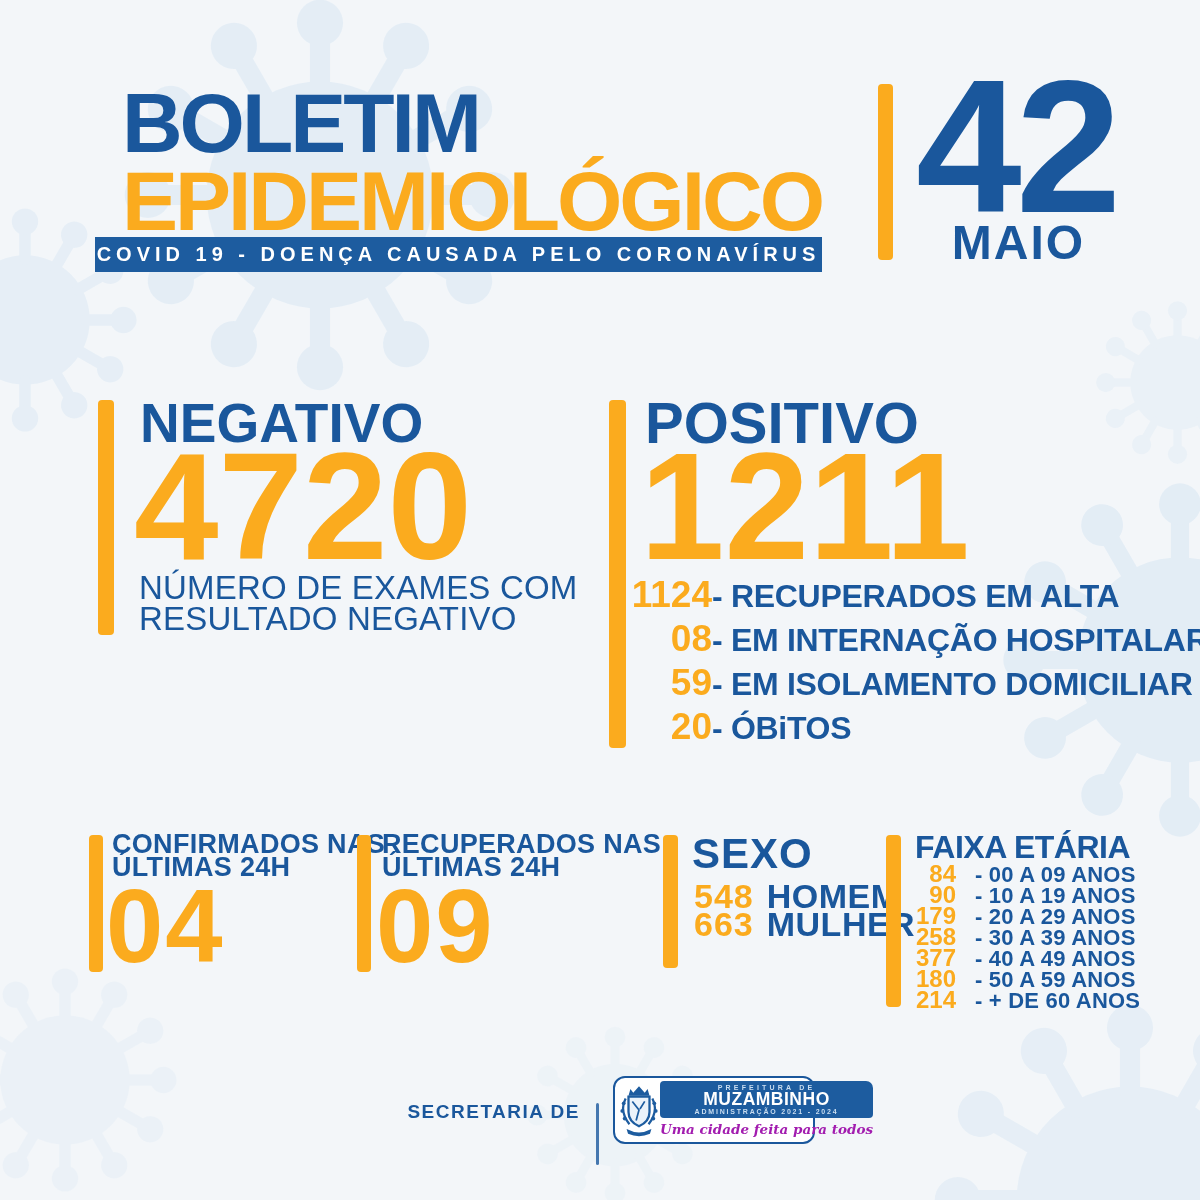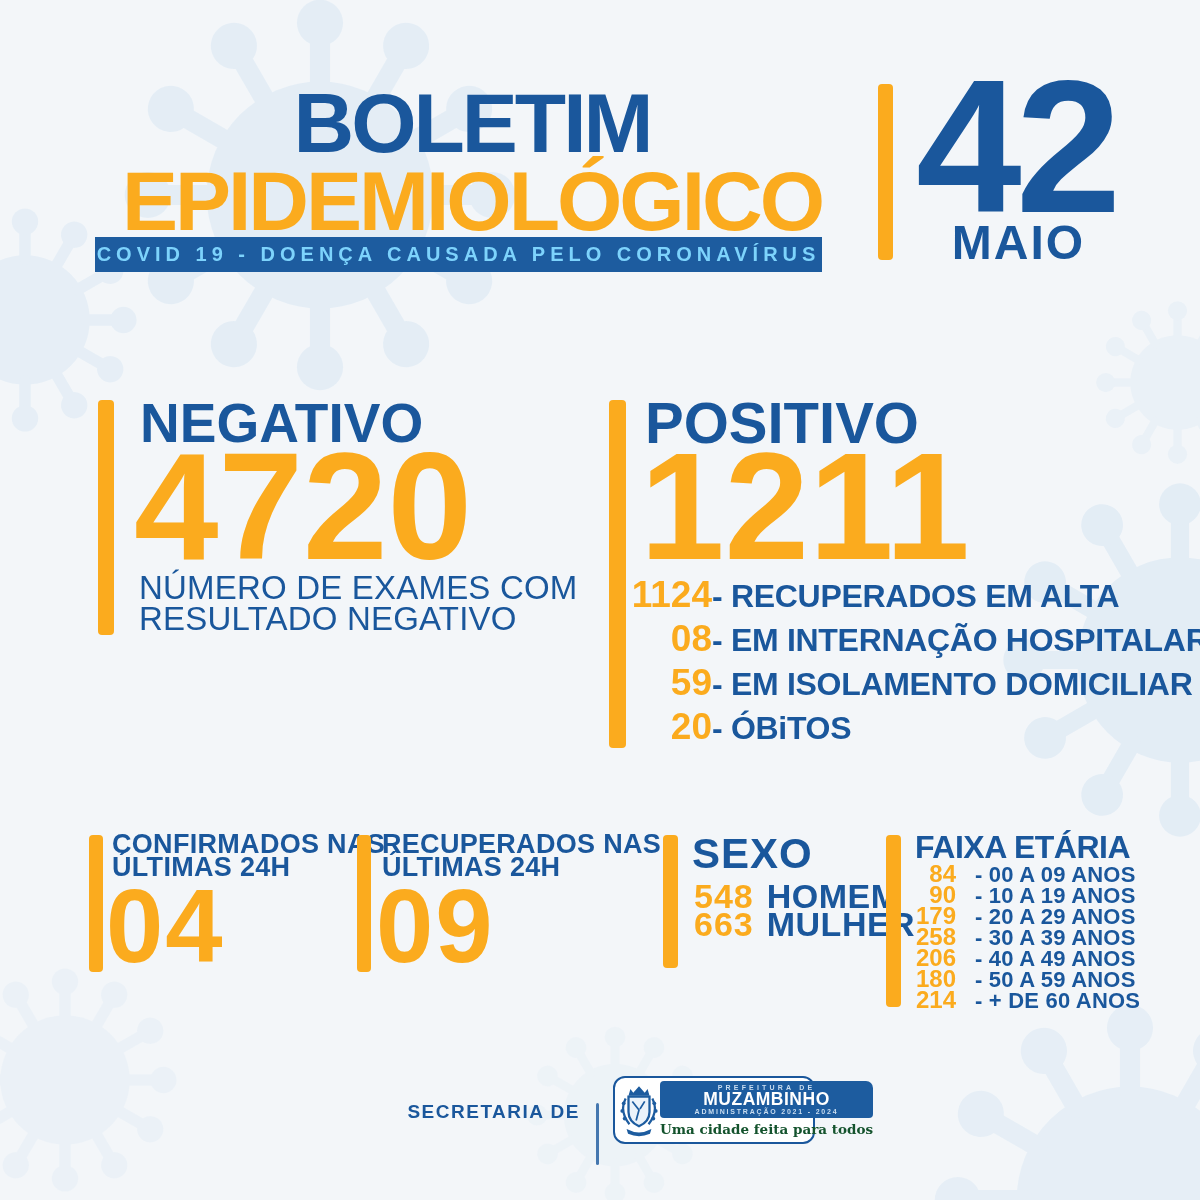--- a/index.html
+++ b/index.html
@@ -18,29 +18,29 @@
   .v1 { left:110px; top:-15px;  width:420px; height:420px; opacity:.50; }
   .v2 { left:-95px; top:200px;  width:240px; height:240px; opacity:.45; }
   .v3 { left:990px; top:470px;  width:380px; height:380px; opacity:.55; }
   .v4 { left:920px; top:990px;  width:420px; height:420px; opacity:.45; }
   .v5 { left:-55px; top:960px;  width:240px; height:240px; opacity:.25; }
   .v6 { left:1090px; top:295px; width:175px; height:175px; opacity:.30; }
   .v7 { left:520px; top:1020px; width:190px; height:190px; opacity:.18; }
 
   
   .header-titles {
-    top:84px; right:378px; text-align:center;
+    top:84px; right:378px; text-align:left;
     font-size:84px; font-weight:bold; letter-spacing:-3px; line-height:78px;
     white-space:nowrap;
   }
   .header-titles .t1 { display:block; color:#1a579c; }
   .header-titles .t2 { display:block; color:#fbab1e; }
   .banner {
     left:95px; top:237px; width:727px; height:35px;
-    background:#1d5c9f; color:#7dd3fc;
+    background:#1d5c9f; color:#ffffff;
     display:flex; align-items:center; justify-content:center;
     font-size:20px; font-weight:bold; letter-spacing:5px; white-space:nowrap;
   }
 
   
   .vbar { position:absolute; background:#fbab1e; border-radius:4px; }
   .date-bar   { left:878px; top:84px; width:15px; height:176px; }
   .date-day   { left:916px; top:51px; font-size:190px; line-height:1;
                 font-weight:bold; letter-spacing:-6px; color:#1a579c; }
   .date-month { left:916px; top:215px; width:205px; text-align:center;
@@ -99,22 +99,22 @@
   .logo-bluebox {
     flex:1; background:#1d5c9f; border-radius:4px 7px 4px 4px;
     display:flex; flex-direction:column; align-items:center; justify-content:center;
     color:#ffffff; padding:1px 2px;
   }
   .pref { font-size:7px; font-weight:bold; letter-spacing:3.2px; color:#c9ddf0; white-space:nowrap; }
   .city { font-size:17.5px; font-weight:bold; letter-spacing:.5px; line-height:17px; white-space:nowrap; }
   .adm  { font-size:7px; font-weight:bold; letter-spacing:1.8px; color:#c9ddf0; white-space:nowrap; }
   .logo-slogan {
     height:21px; display:flex; align-items:center; justify-content:center;
-    font-family:"DejaVu Serif", serif; font-weight:bold;
-    font-size:13.5px; color:#14532d; white-space:nowrap;
+    font-family:"DejaVu Serif", serif; font-style:italic; font-weight:bold;
+    font-size:13.5px; color:#a21caf; white-space:nowrap;
   }
 </style>
 </head>
 <body>
 
 <div class="poster">
 
   <svg width="0" height="0" style="position:absolute" aria-hidden="true">
     <defs>
       <g id="virus-shape">
@@ -240,21 +240,21 @@
     </div>
     <div class="faixa-row">
       <span class="faixa-num">179</span>
       <span class="faixa-label">- 20 A 29 ANOS</span>
     </div>
     <div class="faixa-row">
       <span class="faixa-num">258</span>
       <span class="faixa-label">- 30 A 39 ANOS</span>
     </div>
     <div class="faixa-row">
-      <span class="faixa-num">206</span>
+      <span class="faixa-num">377</span>
       <span class="faixa-label">- 40 A 49 ANOS</span>
     </div>
     <div class="faixa-row">
       <span class="faixa-num">180</span>
       <span class="faixa-label">- 50 A 59 ANOS</span>
     </div>
     <div class="faixa-row">
       <span class="faixa-num">214</span>
       <span class="faixa-label">- + DE 60 ANOS</span>
     </div>

